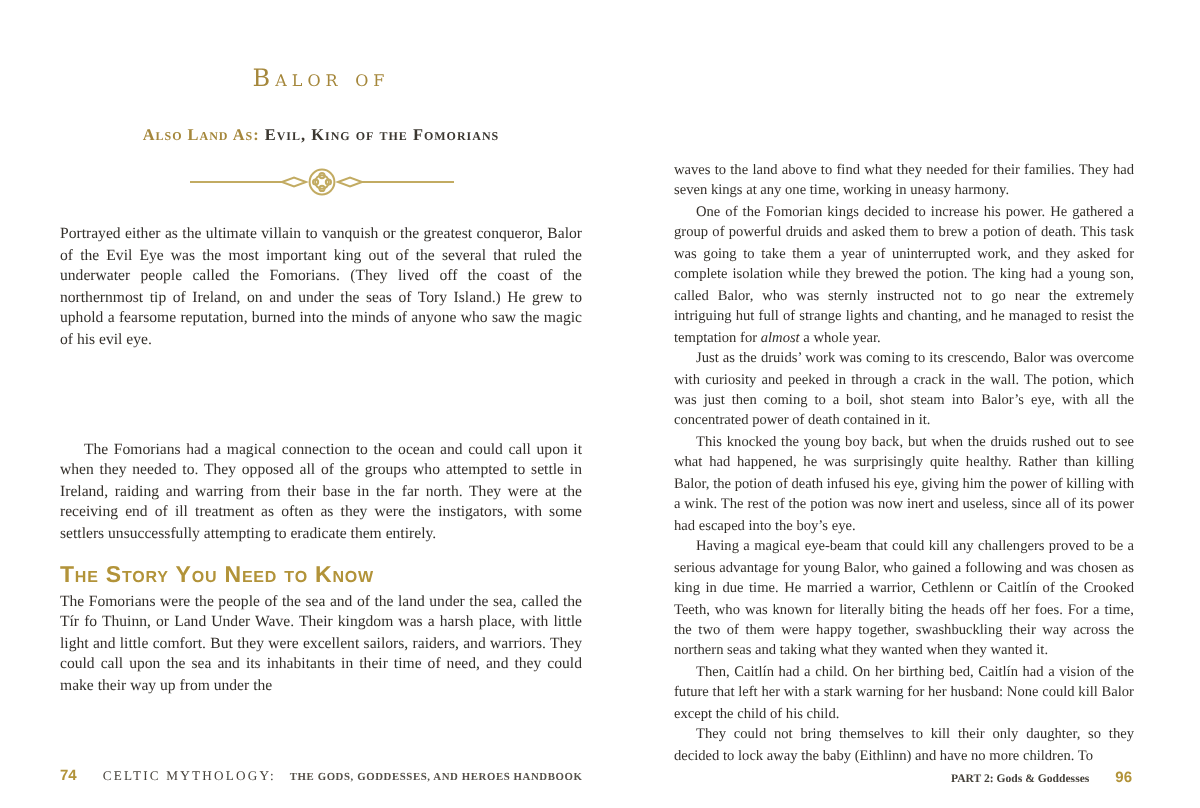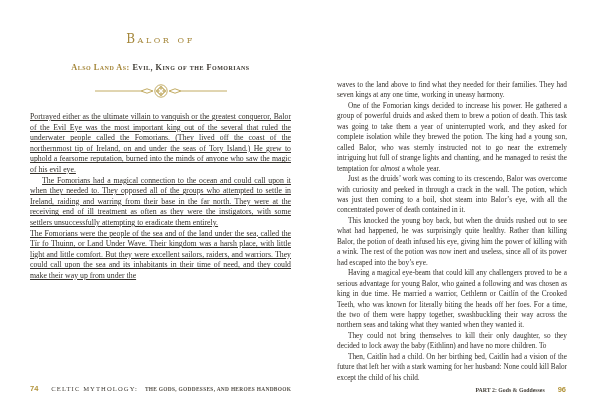--- a/index.html
+++ b/index.html
@@ -12,23 +12,23 @@
   .title{margin:0;text-align:center;font-family:"DejaVu Serif",serif;
          color:#a5873b;font-weight:normal;font-size:12px;line-height:22px;
          letter-spacing:2.5px;font-variant:small-caps;}
   .title .tline{display:block;}
   .meta{margin-top:12px;text-align:center;font-family:"Liberation Serif",serif;
         font-variant:small-caps;font-weight:bold;font-size:8.2px;line-height:11px;
         letter-spacing:0.5px;}
   .meta-label{color:#a5873b;}
   .meta-value{color:#3b3730;}
   .divider{margin:10px auto 0 auto;width:140px;height:16px;text-align:center;}
-  .bodytext{margin-top:13px;font-size:7.8px;line-height:10.6px;text-align:justify;text-decoration:underline;}
+  .bodytext{margin-top:13px;font-size:7.8px;line-height:10.6px;text-align:justify;}
   .bodytext p{margin:0;}
-  .bodytext p.indent{text-indent:12px;}
+  .bodytext p.indent{text-indent:12px;margin-top:44px;}
   .section-heading{margin:8px 0 1px 0;font-family:"Liberation Sans",sans-serif;
         font-variant:small-caps;font-weight:bold;color:#b29339;
         font-size:11.5px;line-height:14px;letter-spacing:0.4px;}
   
   .page-right{position:absolute;left:337px;top:36px;width:230px;
         font-size:7.3px;line-height:10.45px;text-align:justify;margin-top:44px;}
   .page-right p{margin:0;}
   .page-right p.indent{text-indent:11px;}
   
   .footer-left{position:absolute;left:30px;top:377px;white-space:nowrap;}
@@ -69,32 +69,33 @@
           <circle cx="70" cy="11.2" r="1.3"></circle>
           <circle cx="66.8" cy="8" r="1.3"></circle>
           <circle cx="73.2" cy="8" r="1.3"></circle>
         </g>
       </svg>
     </div>
 
     <div class="bodytext">
       <p>Portrayed either as the ultimate villain to vanquish or the greatest conqueror, Balor of the Evil Eye was the most important king out of the several that ruled the underwater people called the Fomorians. (They lived off the coast of the northernmost tip of Ireland, on and under the seas of Tory Island.) He grew to uphold a fearsome reputation, burned into the minds of anyone who saw the magic of his evil eye.</p>
       <p class="indent">The Fomorians had a magical connection to the ocean and could call upon it when they needed to. They opposed all of the groups who attempted to settle in Ireland, raiding and warring from their base in the far north. They were at the receiving end of ill treatment as often as they were the instigators, with some settlers unsuccessfully attempting to eradicate them entirely.</p>
+      <h2 class="section-heading">The Story You Need to Know</h2>
       <p>The Fomorians were the people of the sea and of the land under the sea, called the Tír fo Thuinn, or Land Under Wave. Their kingdom was a harsh place, with little light and little comfort. But they were excellent sailors, raiders, and warriors. They could call upon the sea and its inhabitants in their time of need, and they could make their way up from under the</p>
     </div>
   </div>
 
   <div class="page-right">
     <p>waves to the land above to find what they needed for their families. They had seven kings at any one time, working in uneasy harmony.</p>
     <p class="indent"><span>One of the Fomorian kings decided to increase his power. He gathered a group of powerful druids and asked them to brew a potion of death. This task was going to take them a year of uninterrupted work, and they asked for complete isolation while they brewed the potion. The king had a young son, called Balor, who was sternly instructed not to go near the extremely intriguing hut full of strange lights and chanting, and he managed to resist the temptation for </span><em>almost</em><span> a whole year.</span></p>
     <p class="indent">Just as the druids’ work was coming to its crescendo, Balor was overcome with curiosity and peeked in through a crack in the wall. The potion, which was just then coming to a boil, shot steam into Balor’s eye, with all the concentrated power of death contained in it.</p>
     <p class="indent">This knocked the young boy back, but when the druids rushed out to see what had happened, he was surprisingly quite healthy. Rather than killing Balor, the potion of death infused his eye, giving him the power of killing with a wink. The rest of the potion was now inert and useless, since all of its power had escaped into the boy’s eye.</p>
     <p class="indent">Having a magical eye-beam that could kill any challengers proved to be a serious advantage for young Balor, who gained a following and was chosen as king in due time. He married a warrior, Cethlenn or Caitlín of the Crooked Teeth, who was known for literally biting the heads off her foes. For a time, the two of them were happy together, swashbuckling their way across the northern seas and taking what they wanted when they wanted it.</p>
+    <p class="indent">Then, Caitlín had a child. On her birthing bed, Caitlín had a vision of the future that left her with a stark warning for her husband: None could kill Balor except the child of his child.</p>
     <p class="indent">They could not bring themselves to kill their only daughter, so they decided to lock away the baby (Eithlinn) and have no more children. To</p>
-    <p class="indent">Then, Caitlín had a child. On her birthing bed, Caitlín had a vision of the future that left her with a stark warning for her husband: None could kill Balor except the child of his child.</p>
   </div>
 
   <div class="footer-left">
     <span class="pagenum">74</span>
     <span class="booktitle">CELTIC MYTHOLOGY:</span>
     <span class="booksub">THE GODS, GODDESSES, AND HEROES HANDBOOK</span>
   </div>
 
   <div class="footer-right">
     <span class="partlabel">PART 2: Gods &amp; Goddesses</span>

